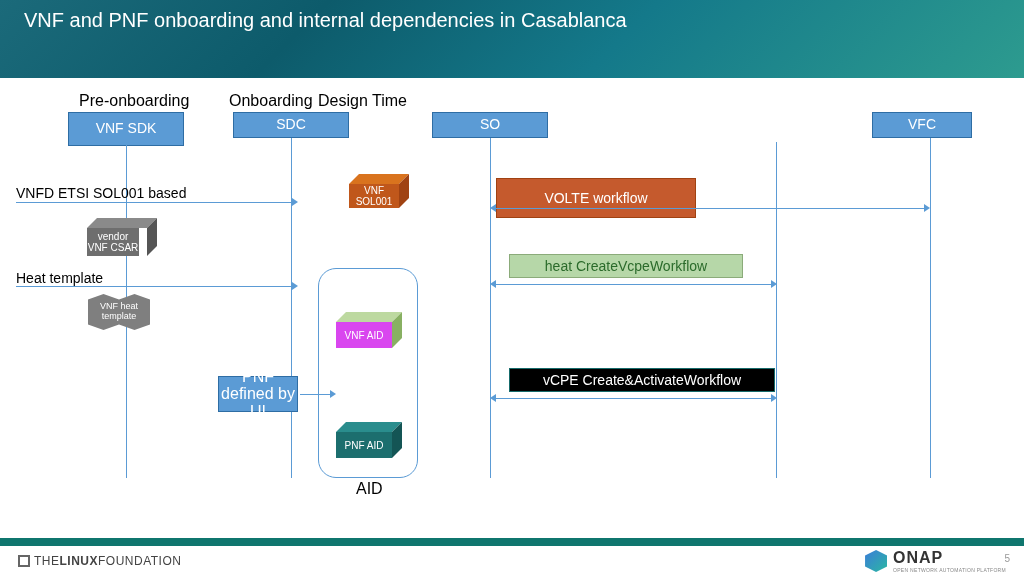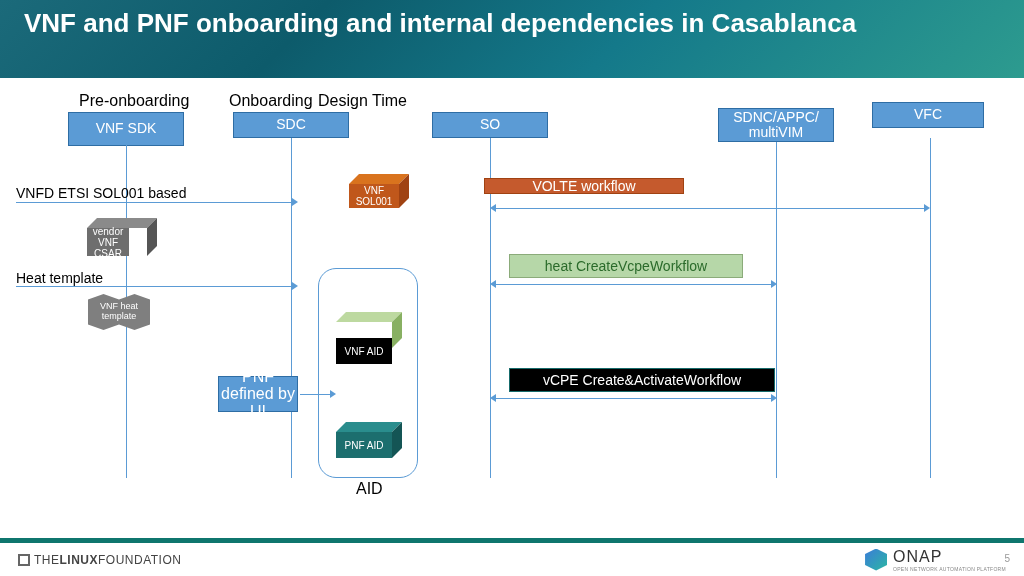--- a/index.html
+++ b/index.html
@@ -1,108 +1,107 @@
 <!DOCTYPE html>
 <html><head>
 <meta charset="utf-8">
 <style>
   * { margin: 0; padding: 0; box-sizing: border-box; }
   body { font-family: Arial, sans-serif; width: 1024px; height: 576px; background: #fff; position: relative; overflow: hidden; }
   .header { height: 78px; background: linear-gradient(135deg, #1b6a7a 0%, #0d5b6b 30%, #14798a 60%, #2d9b8f 100%); padding: 8px 24px; color: #fff; }
-  .header h1 { font-size: 26px; font-weight: 700; line-height: 1.2; }
+  .header h1 { font-size: 20px; font-weight: 400; line-height: 1.2; }
   .diagram { position: relative; width: 100%; height: 460px; }
   .label { position: absolute; font-size: 16px; color: #000; }
   .box { position: absolute; background: #5b9bd5; border: 1px solid #2e6da4; color: #fff; display: flex; align-items: center; justify-content: center; text-align: center; font-size: 14px; padding: 2px; line-height: 1.1; }
   .cube { position: absolute; }
   .cube-top { position: absolute; height: 10px; transform: skewX(-45deg); transform-origin: bottom left; }
   .cube-side { position: absolute; width: 10px; transform: skewY(-45deg); transform-origin: top left; }
   .cube-front { position: absolute; display: flex; align-items: center; justify-content: center; color: #fff; font-size: 10px; text-align: center; line-height: 1.1; }
   .rounded-box { position: absolute; border: 1px solid #5b9bd5; border-radius: 18px; background: transparent; }
   .workflow-box { position: absolute; border: 1px solid; display: flex; align-items: center; justify-content: center; font-size: 14px; padding: 4px; }
   .wave-box { position: absolute; width: 62px; height: 36px; background: #7f7f7f; color: #fff; font-size: 9px; display: flex; align-items: center; justify-content: center; text-align: center; line-height: 1.1; clip-path: polygon(0% 15%, 25% 0%, 50% 15%, 75% 0%, 100% 15%, 100% 85%, 75% 100%, 50% 85%, 25% 100%, 0% 85%); }
   .hline { position: absolute; height: 1px; background: #5b9bd5; }
   .arrow-r::after { content: ''; position: absolute; right: -6px; top: -4px; border-left: 6px solid #5b9bd5; border-top: 4px solid transparent; border-bottom: 4px solid transparent; }
   .arrow-l::before { content: ''; position: absolute; left: -6px; top: -4px; border-right: 6px solid #5b9bd5; border-top: 4px solid transparent; border-bottom: 4px solid transparent; }
   .vline { position: absolute; width: 1px; background: #5b9bd5; }
-  .footer { position: absolute; bottom: 0; width: 100%; height: 38px; border-top: 5px solid #0f766e; background: #fff; display: flex; align-items: center; justify-content: space-between; padding: 0 18px; }
+  .footer { position: absolute; bottom: 0; width: 100%; height: 38px; border-top: 8px solid #0f766e; background: #fff; display: flex; align-items: center; justify-content: space-between; padding: 0 18px; }
   .linux-logo { display: flex; align-items: center; gap: 4px; }
   .linux-sq { width: 12px; height: 12px; border: 2px solid #666; }
   .linux-txt { font-size: 12px; letter-spacing: 0.5px; color: #444; }
   .linux-thin { font-weight: 300; }
   .onap { display: flex; align-items: center; gap: 6px; }
   .onap-logo { width: 22px; height: 22px; position: relative; }
   .onap-logo::before { content: ''; position: absolute; inset: 0; background: linear-gradient(135deg, #3b7dd8 0%, #2bb7a3 100%); clip-path: polygon(50% 0%, 100% 25%, 100% 75%, 50% 100%, 0% 75%, 0% 25%); }
-  .onap-txt { font-size: 16px; font-weight: 400; color: #333; letter-spacing: 1px; }
+  .onap-txt { font-size: 16px; font-weight: 700; color: #333; letter-spacing: 1px; }
   .onap-sub { font-size: 5px; color: #888; letter-spacing: 0.3px; }
   .pg { position: absolute; right: 14px; bottom: 12px; font-size: 10px; color: #999; }
 </style>
 </head>
 <body>
 
 <div class="header">
   <h1>VNF and PNF onboarding and internal dependencies in Casablanca</h1>
 </div>
 
 <div class="diagram">
 
   <div class="label" style="left:79px; top:14px;">Pre-onboarding</div>
   <div class="label" style="left:229px; top:14px;">Onboarding</div>
   <div class="label" style="left:318px; top:14px;">Design Time</div>
 
   <div class="box" style="left:68px; top:34px; width:116px; height:34px;">VNF SDK</div>
   <div class="box" style="left:233px; top:34px; width:116px; height:26px;">SDC</div>
   <div class="box" style="left:432px; top:34px; width:116px; height:26px;">SO</div>
-  <div class="box" style="left:718px; top:30px; width:116px; height:34px;">SDNC/APPC/ multiVIM</div>
-  <div class="box" style="left:872px; top:24px; width:112px; height:26px;">VFC</div>
+  <div class="box" style="left:872px; top:34px; width:100px; height:26px;">VFC</div>
 
   <div class="vline" style="left:126px; top:60px; height:340px;"></div>
   <div class="vline" style="left:291px; top:60px; height:340px;"></div>
   <div class="vline" style="left:490px; top:60px; height:340px;"></div>
   <div class="vline" style="left:776px; top:64px; height:336px;"></div>
   <div class="vline" style="left:930px; top:60px; height:340px;"></div>
 
   <div class="cube" style="left:349px; top:96px;">
     <div class="cube-top" style="width:50px; left:0; top:0; background:#d9731e;"></div>
     <div class="cube-front" style="width:50px; height:24px; left:0; top:10px; background:#c0571b;">VNF SOL001</div>
     <div class="cube-side" style="height:24px; left:50px; top:10px; background:#a04212;"></div>
   </div>
 
   <div class="cube" style="left:87px; top:140px;">
     <div class="cube-top" style="width:60px; left:0; top:0; background:#8a8a8a;"></div>
-    <div class="cube-front" style="width:42px; height:28px; left:0; top:10px; background:#6e6e6e;">vendor VNF CSAR</div>
+    <div class="cube-front" style="width:52px; height:28px; left:0; top:10px; background:#6e6e6e;">vendor VNF CSAR</div>
     <div class="cube-side" style="height:28px; left:60px; top:10px; background:#555;"></div>
   </div>
 
   <div class="wave-box" style="left:88px; top:216px;">VNF heat template</div>
 
   <div class="box" style="left:218px; top:298px; width:80px; height:36px; font-size:16px;">PNF defined by UI</div>
 
   <div class="rounded-box" style="left:318px; top:190px; width:100px; height:210px;"></div>
   <div class="label" style="left:356px; top:402px;">AID</div>
 
   <div class="cube" style="left:336px; top:234px;">
     <div class="cube-top" style="width:56px; left:0; top:0; background:#bdd9a0;"></div>
-    <div class="cube-front" style="width:56px; height:26px; left:0; top:10px; background:#000000; color:#fff;margin-top:16px;">VNF AID</div>
+    <div class="cube-front" style="width:56px; height:26px; left:0; top:10px; background:#d946ef; color:#fff;">VNF AID</div>
     <div class="cube-side" style="height:26px; left:56px; top:10px; background:#88b062;"></div>
   </div>
 
   <div class="cube" style="left:336px; top:344px;">
     <div class="cube-top" style="width:56px; left:0; top:0; background:#2a8d8d;"></div>
     <div class="cube-front" style="width:56px; height:26px; left:0; top:10px; background:#1c6e6e;">PNF AID</div>
     <div class="cube-side" style="height:26px; left:56px; top:10px; background:#145555;"></div>
   </div>
 
   <div class="label" style="left:16px; top:107px; font-size:14px;">VNFD ETSI SOL001 based</div>
   <div class="label" style="left:16px; top:192px; font-size:14px;text-align:right;">Heat template</div>
 
   <div class="hline arrow-r" style="left:16px; top:124px; width:276px;"></div>
   <div class="hline arrow-r" style="left:16px; top:208px; width:276px;"></div>
   <div class="hline arrow-r" style="left:300px; top:316px; width:30px;"></div>
 
-  <div class="workflow-box" style="left:484px; top:100px; width:200px; height:16px; background:#c55a2d; border-color:#a04212; color:#fff;">VOLTE workflow</div>
+  <div class="workflow-box" style="left:496px; top:100px; width:200px; height:40px; background:#c55a2d; border-color:#a04212; color:#fff;">VOLTE workflow</div>
   <div class="hline arrow-l arrow-r" style="left:496px; top:130px; width:428px;"></div>
 
   <div class="workflow-box" style="left:509px; top:176px; width:234px; height:24px; background:#b6d7a8; border-color:#8bab7a; color:#2b6b2b;">heat CreateVcpeWorkflow</div>
   <div class="hline arrow-l arrow-r" style="left:496px; top:206px; width:275px;"></div>
 
   <div class="workflow-box" style="left:509px; top:290px; width:266px; height:24px; background:#000000; border-color:#166b6b; color:#fff;">vCPE Create&amp;ActivateWorkflow</div>
   <div class="hline arrow-l arrow-r" style="left:496px; top:320px; width:275px;"></div>
 
 </div>
 

